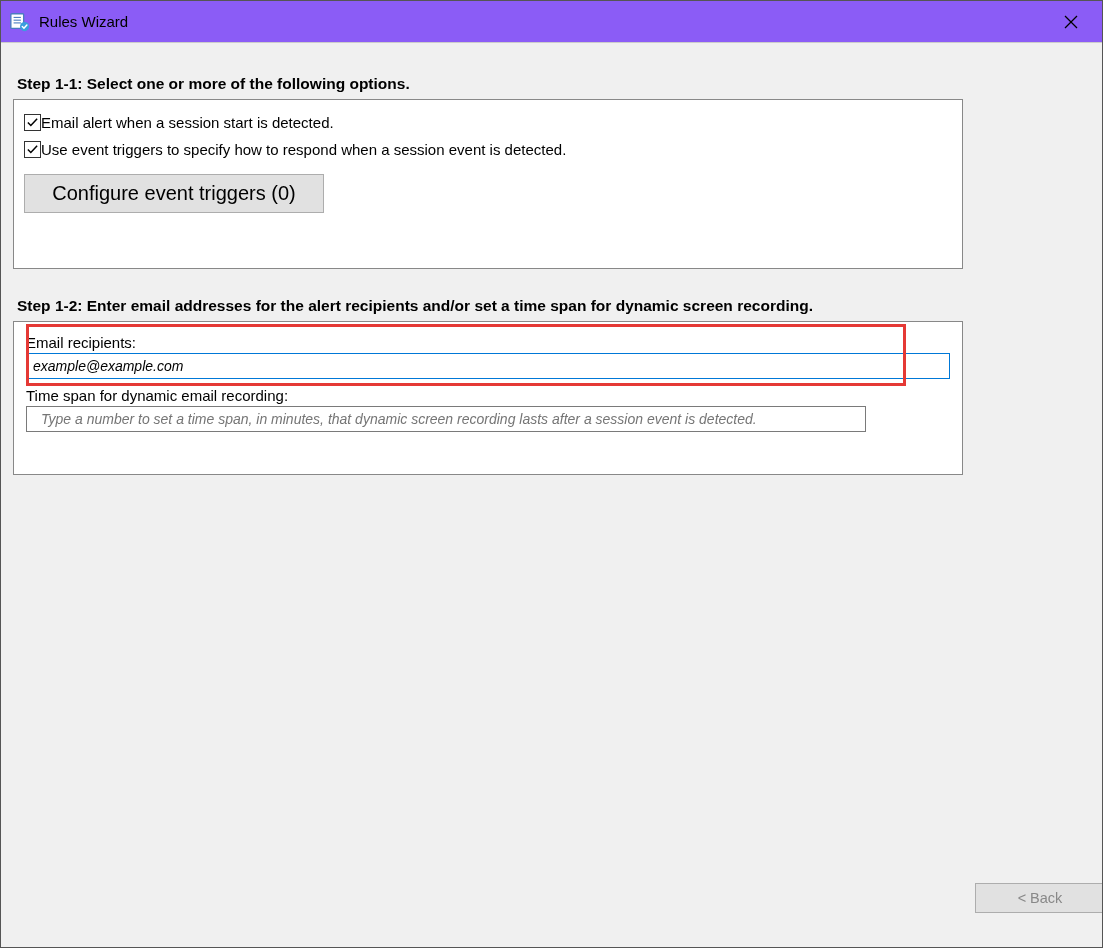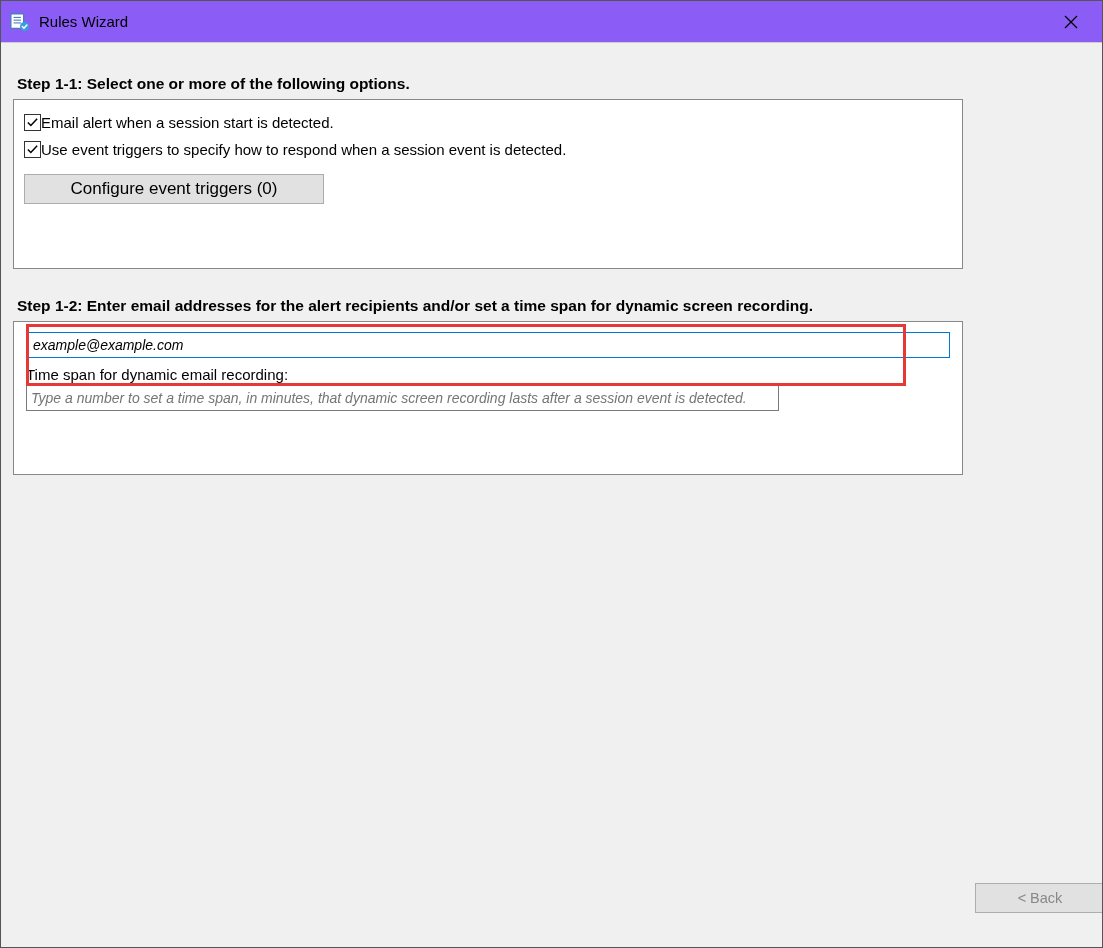--- a/index.html
+++ b/index.html
@@ -82,24 +82,24 @@
       align-items: center; justify-content: center;
       background: #fff;
       cursor: pointer;
     }
     .chk svg { width: 13px; height: 13px; }
 
     .config-btn {
       margin-top: 6px;
       margin-left: 2px;
       width: 300px;
-      height: 30px;
+      height: 39px;
       background: #e1e1e1;
       border: 1px solid #adadad;
-      font-size: 17px;
+      font-size: 20px;
       cursor: pointer;
       font-family: inherit;
     }
 
     .field-label {
       font-size: 15px;
       margin: 2px 0 2px 4px;
       color: #000;
     }
 
@@ -114,27 +114,27 @@
       font-style: italic;
       padding: 2px 6px;
       background: #fff;
       color: #000;
       outline: none;
     }
     .text-input.focused {
       border: 1px solid #0078d7;
     }
     .time-input {
-      width: 753px;
+      width: 840px;
       height: 26px;
       border: 1px solid #7a7a7a;
       font-family: inherit;
       font-size: 14px;
       font-style: italic;
-      padding: 2px 4px;
+      padding: 2px 14px;
       background: #fff;
       color: #555;
     }
 
     .highlight-box {
       border: 3px solid #e53935;
       position: absolute;
       left: 12px;
       width: 880px;
       height: 62px;
@@ -217,20 +217,21 @@
             </svg>
         </span>
         <span>Use event triggers to specify how to respond when a session event is detected.</span>
       </div>
       <button class="config-btn">Configure event triggers (0)</button>
     </div>
 
     <div class="step-heading">Step 1-2: Enter email addresses for the alert recipients and/or set a time span for dynamic screen recording.</div>
     <div class="panel pad-second section2-wrap">
       <div class="highlight-box" style="top:2px;"></div>
+      <div class="field-label">Email recipients:</div>
       <div class="input-row">
         <input type="text" class="text-input focused" value="example@example.com" style="">
       </div>
 
       <div class="field-label" style="margin-top:6px;">Time span for dynamic email recording:</div>
       <div class="input-row">
         <input type="text" class="time-input placeholder-style" placeholder="Type a number to set a time span, in minutes, that dynamic screen recording lasts after a session event is detected." style="">
       </div>
     </div>
 

